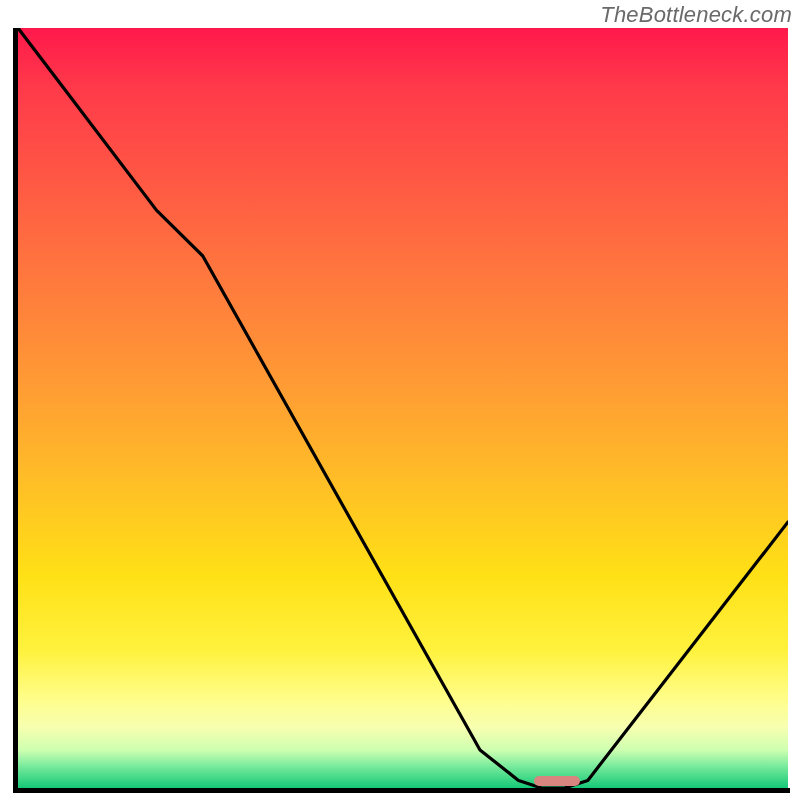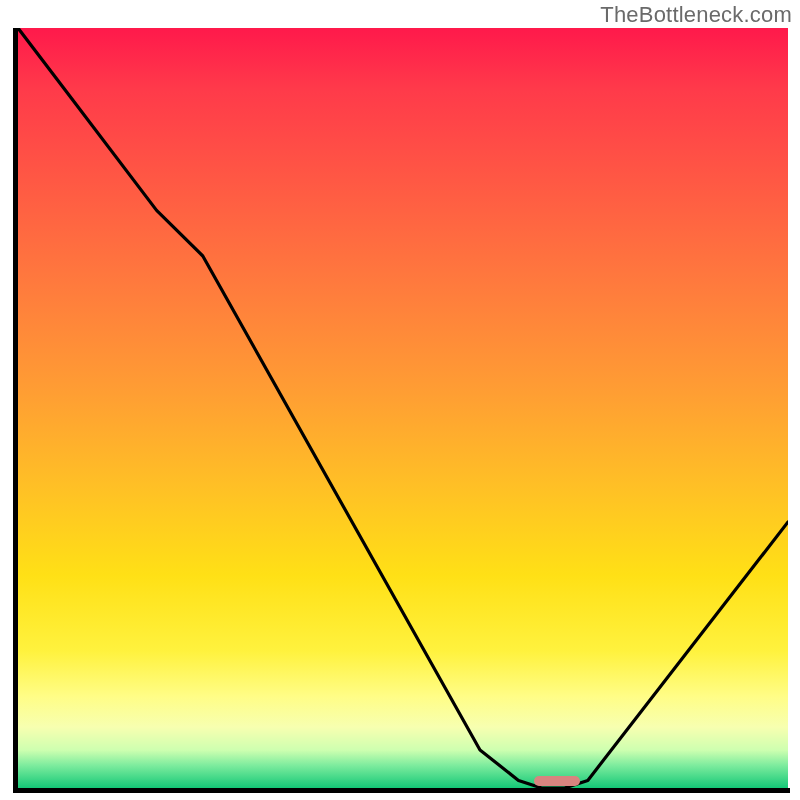--- a/index.html
+++ b/index.html
@@ -18,20 +18,21 @@
   }
   .watermark {
     position: absolute;
     top: 2px;
     right: 8px;
     color: #6a6a6a;
     font-size: 22px;
     font-weight: 500;
     letter-spacing: 0.2px;
     z-index: 5;
+    font-style: italic;
   }
   .plot-area {
     position: absolute;
     left: 18px;
     top: 28px;
     width: 770px;
     height: 760px;
     box-sizing: border-box;
   }
   .gradient {

